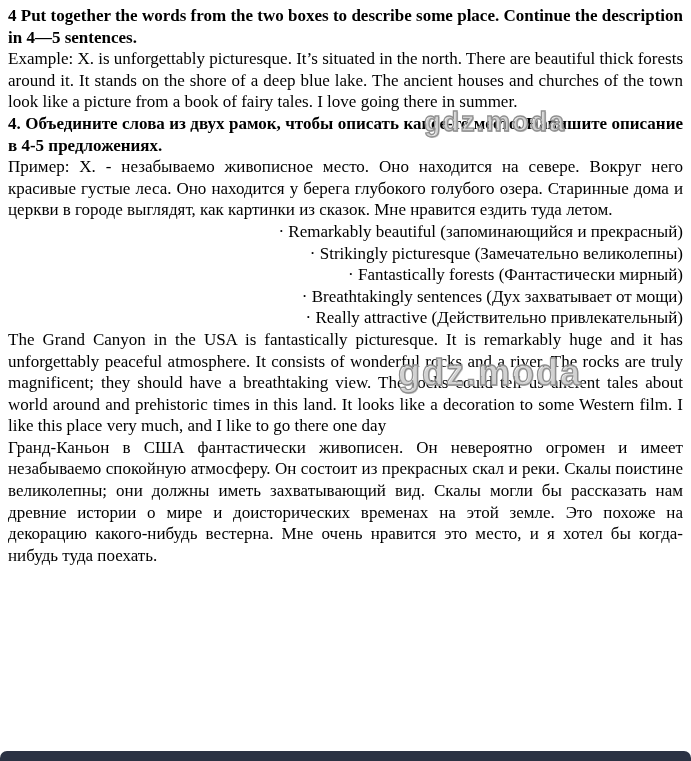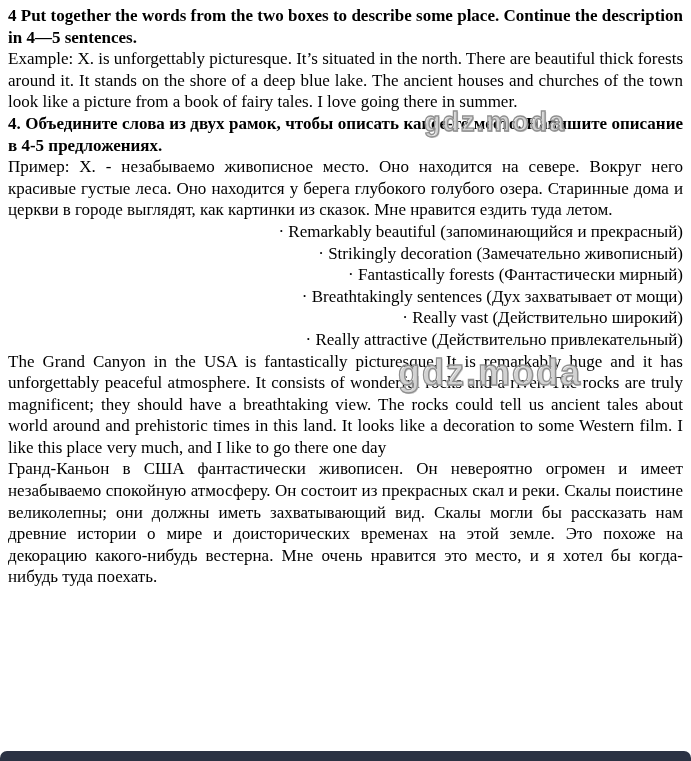--- a/index.html
+++ b/index.html
@@ -69,24 +69,23 @@
   <p class="bold">4 Put together the words from the two boxes to describe some place. Continue the description in 4—5 sentences.</p>
 
   <p>Example: X. is unforgettably picturesque. It’s situated in the north. There are beautiful thick forests around it. It stands on the shore of a deep blue lake. The ancient houses and churches of the town look like a picture from a book of fairy tales. I love going there in summer.</p>
 
   <p class="bold">4. Объедините слова из двух рамок, чтобы описать какое-то место. Напишите описание в 4-5 предложениях.</p>
 
   <p>Пример: X. - незабываемо живописное место. Оно находится на севере. Вокруг него красивые густые леса. Оно находится у берега глубокого голубого озера. Старинные дома и церкви в городе выглядят, как картинки из сказок. Мне нравится ездить туда летом.</p>
 
   <div class="word-list">
     <div>· Remarkably beautiful (запоминающийся и прекрасный)</div>
-    <div>· Strikingly decoration (Замечательно живописный)</div>
+    <div>· Strikingly picturesque (Замечательно великолепны)</div>
     <div>· Fantastically forests (Фантастически мирный)</div>
     <div>· Breathtakingly sentences (Дух захватывает от мощи)</div>
-    <div>· Really vast (Действительно широкий)</div>
     <div>· Really attractive (Действительно привлекательный)</div>
   </div>
 
   <p>The Grand Canyon in the USA is fantastically picturesque. It is remarkably huge and it has unforgettably peaceful atmosphere. It consists of wonderful rocks and a river. The rocks are truly magnificent; they should have a breathtaking view. The rocks could tell us ancient tales about world around and prehistoric times in this land. It looks like a decoration to some Western film. I like this place very much, and I like to go there one day</p>
 
   <p>Гранд-Каньон в США фантастически живописен. Он невероятно огромен и имеет незабываемо спокойную атмосферу. Он состоит из прекрасных скал и реки. Скалы поистине великолепны; они должны иметь захватывающий вид. Скалы могли бы рассказать нам древние истории о мире и доисторических временах на этой земле. Это похоже на декорацию какого-нибудь вестерна. Мне очень нравится это место, и я хотел бы когда-нибудь туда поехать.</p>
 
   <span class="watermark small">gdz.moda</span>
 
   <span class="watermark large">gdz.moda</span>

